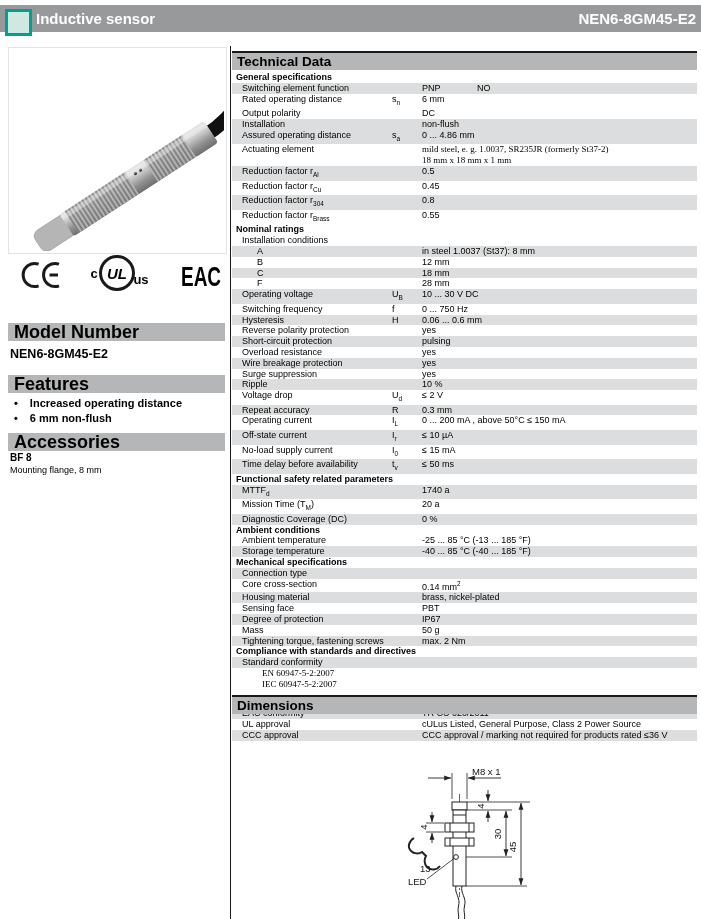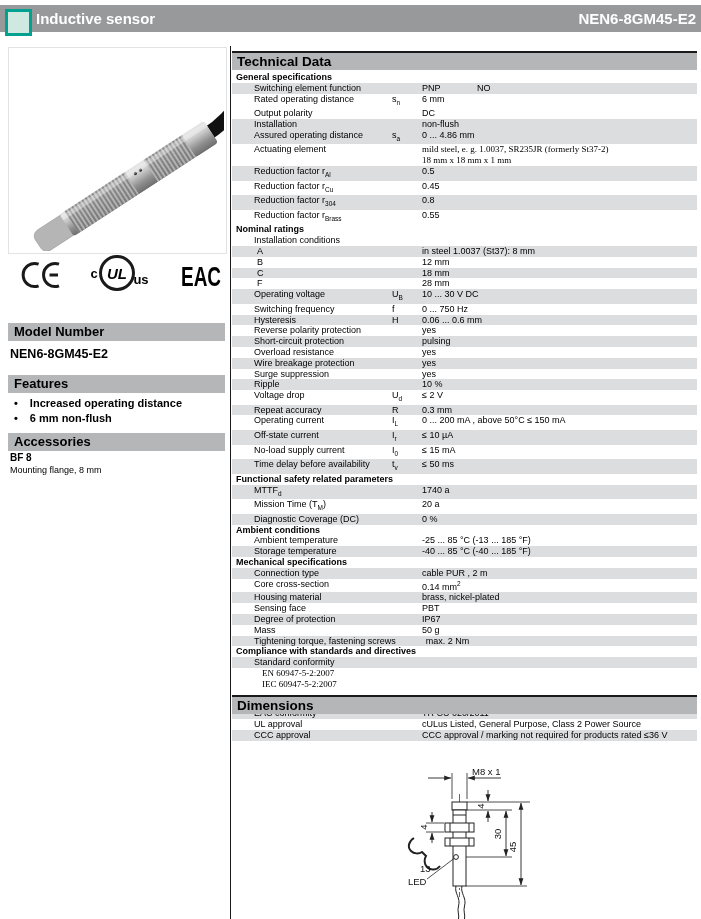--- a/index.html
+++ b/index.html
@@ -8,39 +8,39 @@
   
   #topbar{position:absolute;left:0;top:5px;width:701px;height:27px;background:#97999b;}
   #brandsq{position:absolute;left:5px;top:4px;width:21px;height:21px;background:#cfe9e0;border:3px solid #00a18f;}
   #topTitle{position:absolute;left:36px;top:5px;height:27px;line-height:27px;font-size:15px;font-weight:bold;color:#fff;}
   #topModel{position:absolute;right:5px;top:5px;height:27px;line-height:27px;font-size:15px;font-weight:bold;color:#fff;}
   
   #divider{position:absolute;left:230px;top:46px;width:1px;height:873px;background:#1a1a1a;}
   
   #photoBox{position:absolute;left:8px;top:47px;width:217px;height:205px;border:1px solid #e3e3e3;background:#fff;}
   .lbar{position:absolute;left:8px;width:217px;height:18px;background:#b4b6b7;font-weight:bold;
-        font-size:13px;line-height:18px;padding-left:6px;box-sizing:border-box;}
+        font-size:18px;line-height:18px;padding-left:6px;box-sizing:border-box;}
   #barModel{top:323px;} #barFeatures{top:375px;} #barAccessories{top:433px;}
   #modelValue{position:absolute;left:10px;top:347px;font-size:12.5px;font-weight:bold;}
   .feat{position:absolute;left:14px;font-size:11px;font-weight:bold;white-space:nowrap;}
   .feat::before{content:"\2022";margin-right:12px;}
   #feat0{top:397px;} #feat1{top:412px;}
   #accCode{position:absolute;left:10px;top:452px;font-size:10px;font-weight:bold;}
   #accDesc{position:absolute;left:10px;top:465px;font-size:9px;}
   .mark{position:absolute;}
   
   .rbar{position:absolute;left:232px;width:465px;height:19px;background:#b4b6b7;border-top:2px solid #1a1a1a;
         font-weight:bold;font-size:13.5px;line-height:17px;padding-left:5px;box-sizing:border-box;}
   #barTech{top:51px;} #barDims{top:695px;}
   #techtable{position:absolute;left:232px;top:72px;width:465px;}
   .tsec{font-weight:bold;font-size:9px;line-height:10.8px;padding-left:4px;}
   .gap{margin-top:8px;}
   .trow{display:flex;position:relative;font-size:9px;line-height:10.8px;}
   .trow.shade{background:#dcddde;}
-  .tlab{flex:0 0 160px;padding-left:22px;box-sizing:border-box;white-space:nowrap;}
+  .tlab{flex:0 0 160px;padding-left:10px;box-sizing:border-box;white-space:nowrap;}
   .tlab.ind2{padding-left:25px;}
   .tsym{flex:0 0 30px;}
   .tval{flex:1;white-space:nowrap;}
   .tval div{line-height:10.8px;font-family:Liberation Serif, serif;}
   .tval2{position:absolute;left:245px;top:0;}
   sub{font-size:0.72em;} sup{font-size:0.72em;}
   #dimsvg{position:absolute;left:400px;top:735px;}
   svg text{font-family:"Liberation Sans","DejaVu Sans",sans-serif;}
 </style>
 </head>
@@ -292,21 +292,20 @@
       </div>
       <div class="trow shade">
         <div class="tlab">Storage temperature</div>
         <div class="tsym"></div>
         <div class="tval">-40 ... 85 °C (-40 ... 185 °F)</div>
       </div>
       <div class="tsec">Mechanical specifications</div>
       <div class="trow shade">
         <div class="tlab">Connection type</div>
         <div class="tsym"></div>
-        <div class="tval">cable PUR , 2 m</div>
       </div>
       <div class="trow">
         <div class="tlab">Core cross-section</div>
         <div class="tsym"></div>
         <div class="tval">0.14 mm<sup>2</sup></div>
       </div>
       <div class="trow shade">
         <div class="tlab">Housing material</div>
         <div class="tsym"></div>
         <div class="tval">brass, nickel-plated</div>

